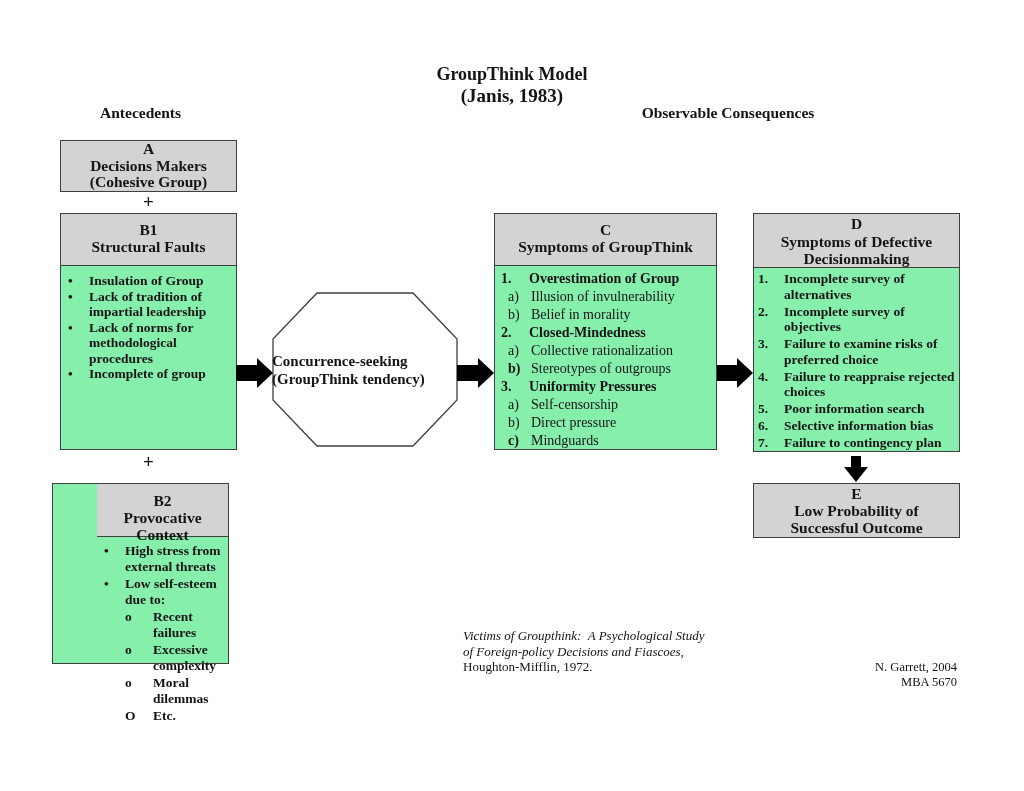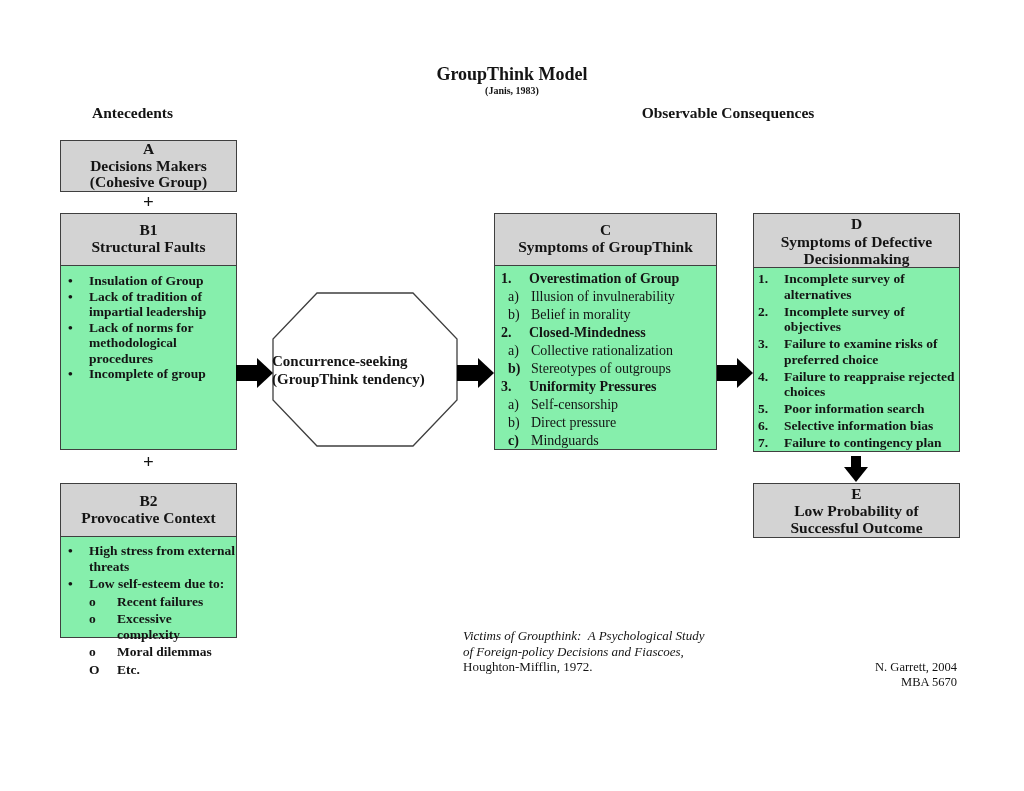--- a/index.html
+++ b/index.html
@@ -3,41 +3,41 @@
 <meta charset="utf-8">
 <style>
   html,body{margin:0;padding:0;background:#ffffff;}
   .page{position:relative;width:1024px;height:791px;background:#ffffff;overflow:hidden;
         font-family:"Liberation Serif","DejaVu Serif",serif;color:#141414;}
   .abs{position:absolute;}
   .b{font-weight:bold;}
   .i{font-style:italic;}
 
   .doc-title1{top:64px;left:0;width:1024px;font-size:18px;font-weight:bold;text-align:center;}
-  .doc-title2{top:85px;left:0;width:1024px;font-size:10px;font-weight:bold;text-align:center;}
+  .doc-title2{top:85px;left:0;width:1024px;font-size:19px;font-weight:bold;text-align:center;}
   .col-hdr{top:104px;font-size:15.5px;font-weight:bold;text-align:center;}
-  .col-hdr.left{left:44px;width:177px;}
+  .col-hdr.left{left:52px;width:177px;}
   .col-hdr.right{left:600px;width:256px;}
 
   .box{position:absolute;border:1.5px solid #3f3f3f;background:#86efac;box-sizing:border-box;
        display:flex;flex-direction:column;}
   .box.solid{background:#d3d3d3;}
   .box-head{background:#d3d3d3;text-align:center;font-weight:bold;font-size:15.5px;
             line-height:17px;box-sizing:border-box;flex:0 0 auto;}
   .box-head.split{border-bottom:1.5px solid #3f3f3f;}
   .box-body{flex:1 1 auto;box-sizing:border-box;}
 
   .box-a{left:60px;top:140px;width:177px;height:52px;justify-content:center;
          font-size:15.5px;line-height:16.5px;font-weight:bold;text-align:center;}
   .plus{left:60px;width:177px;text-align:center;font-size:19px;font-weight:bold;line-height:20px;}
   .plus1{top:192px;} .plus2{top:452px;}
 
   .box-b1{left:60px;top:213px;width:177px;height:237px;}
   .box-b1 .box-head{height:52px;padding-top:7px;}
-  .box-b2{left:60px;top:483px;width:177px;height:155px;}
+  .box-b2{left:52px;top:483px;width:177px;height:181px;padding-left:44px;}
   .box-b2 .box-head{height:53px;padding-top:8px;}
   .box-c{left:494px;top:213px;width:223px;height:237px;}
   .box-c .box-head{height:52px;padding-top:7px;}
   .box-d{left:753px;top:213px;width:207px;height:239px;}
   .box-d .box-head{height:54px;padding-top:1px;line-height:17.5px;}
   .box-e{left:753px;top:483px;width:207px;height:55px;justify-content:center;
          font-size:15.5px;line-height:17px;font-weight:bold;text-align:center;}
 
   .li-row{display:flex;align-items:flex-start;}
   .li-marker{flex:0 0 auto;}

